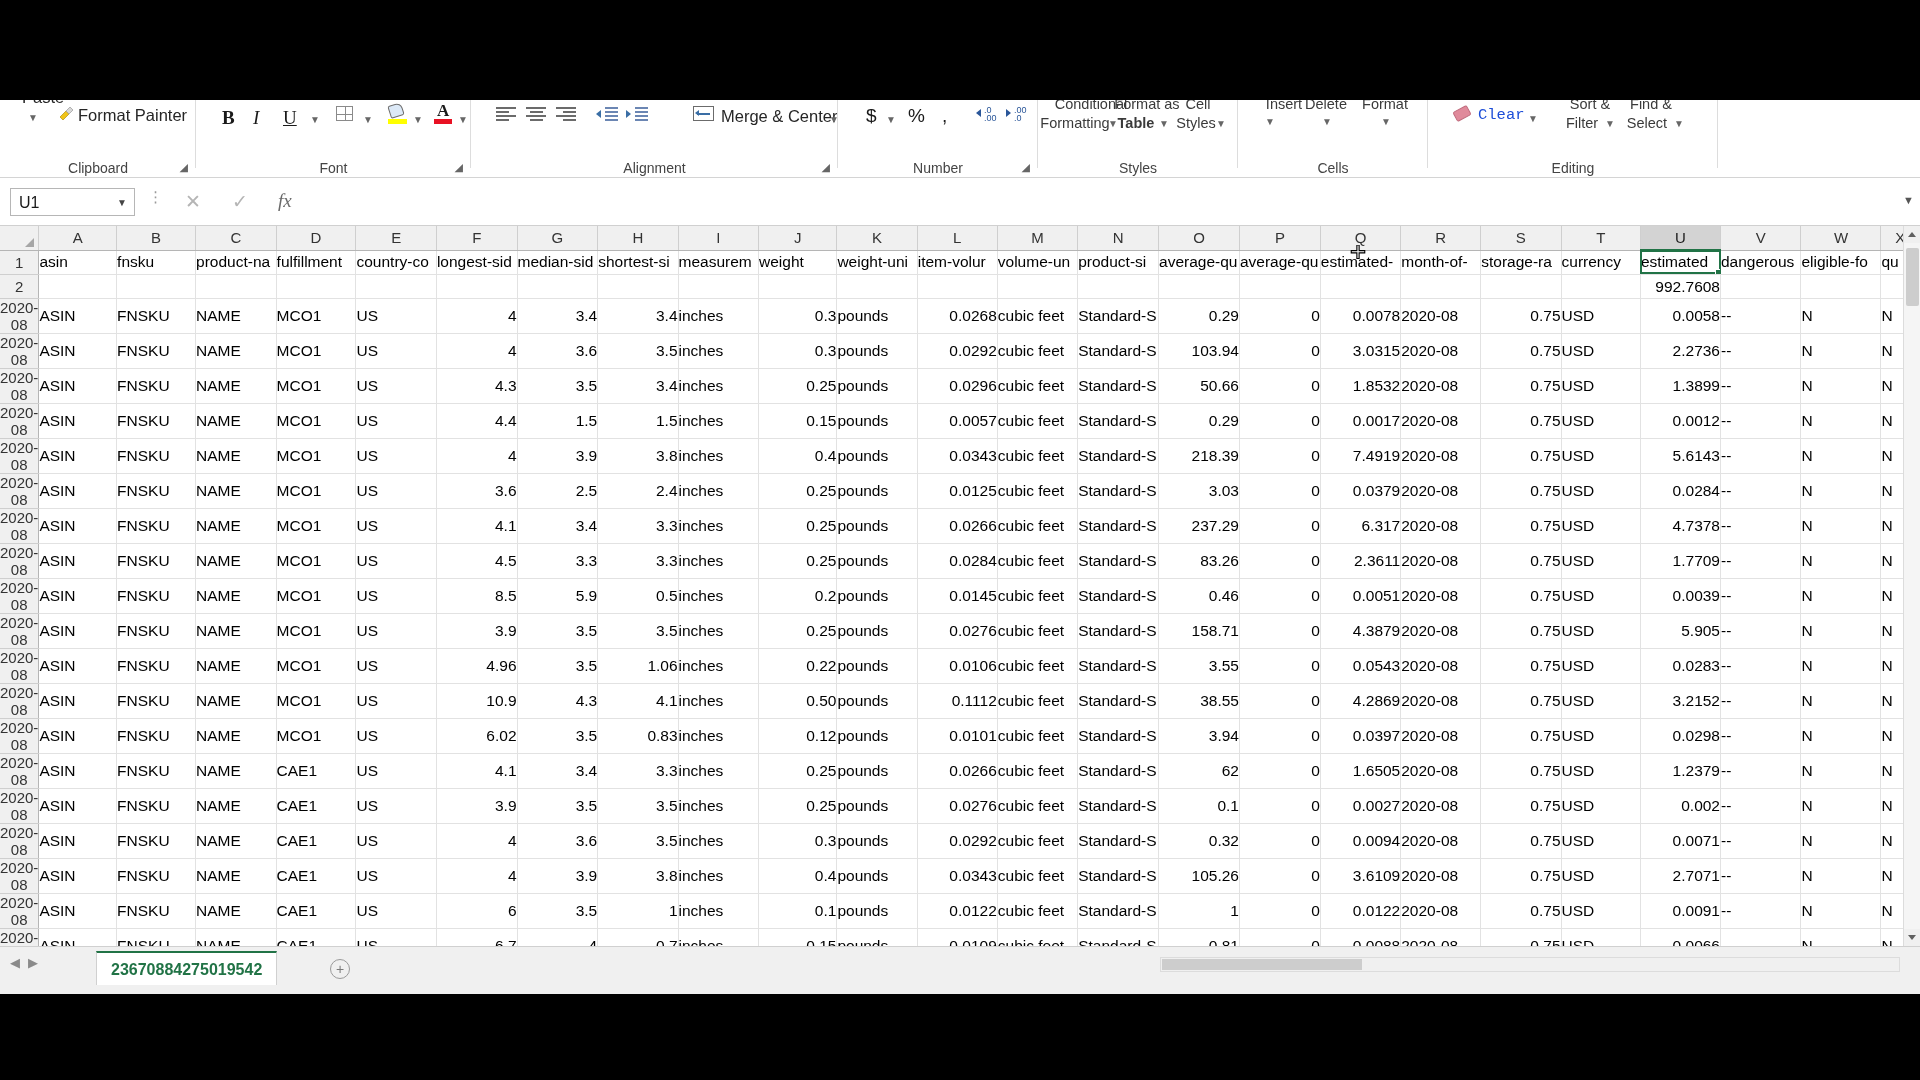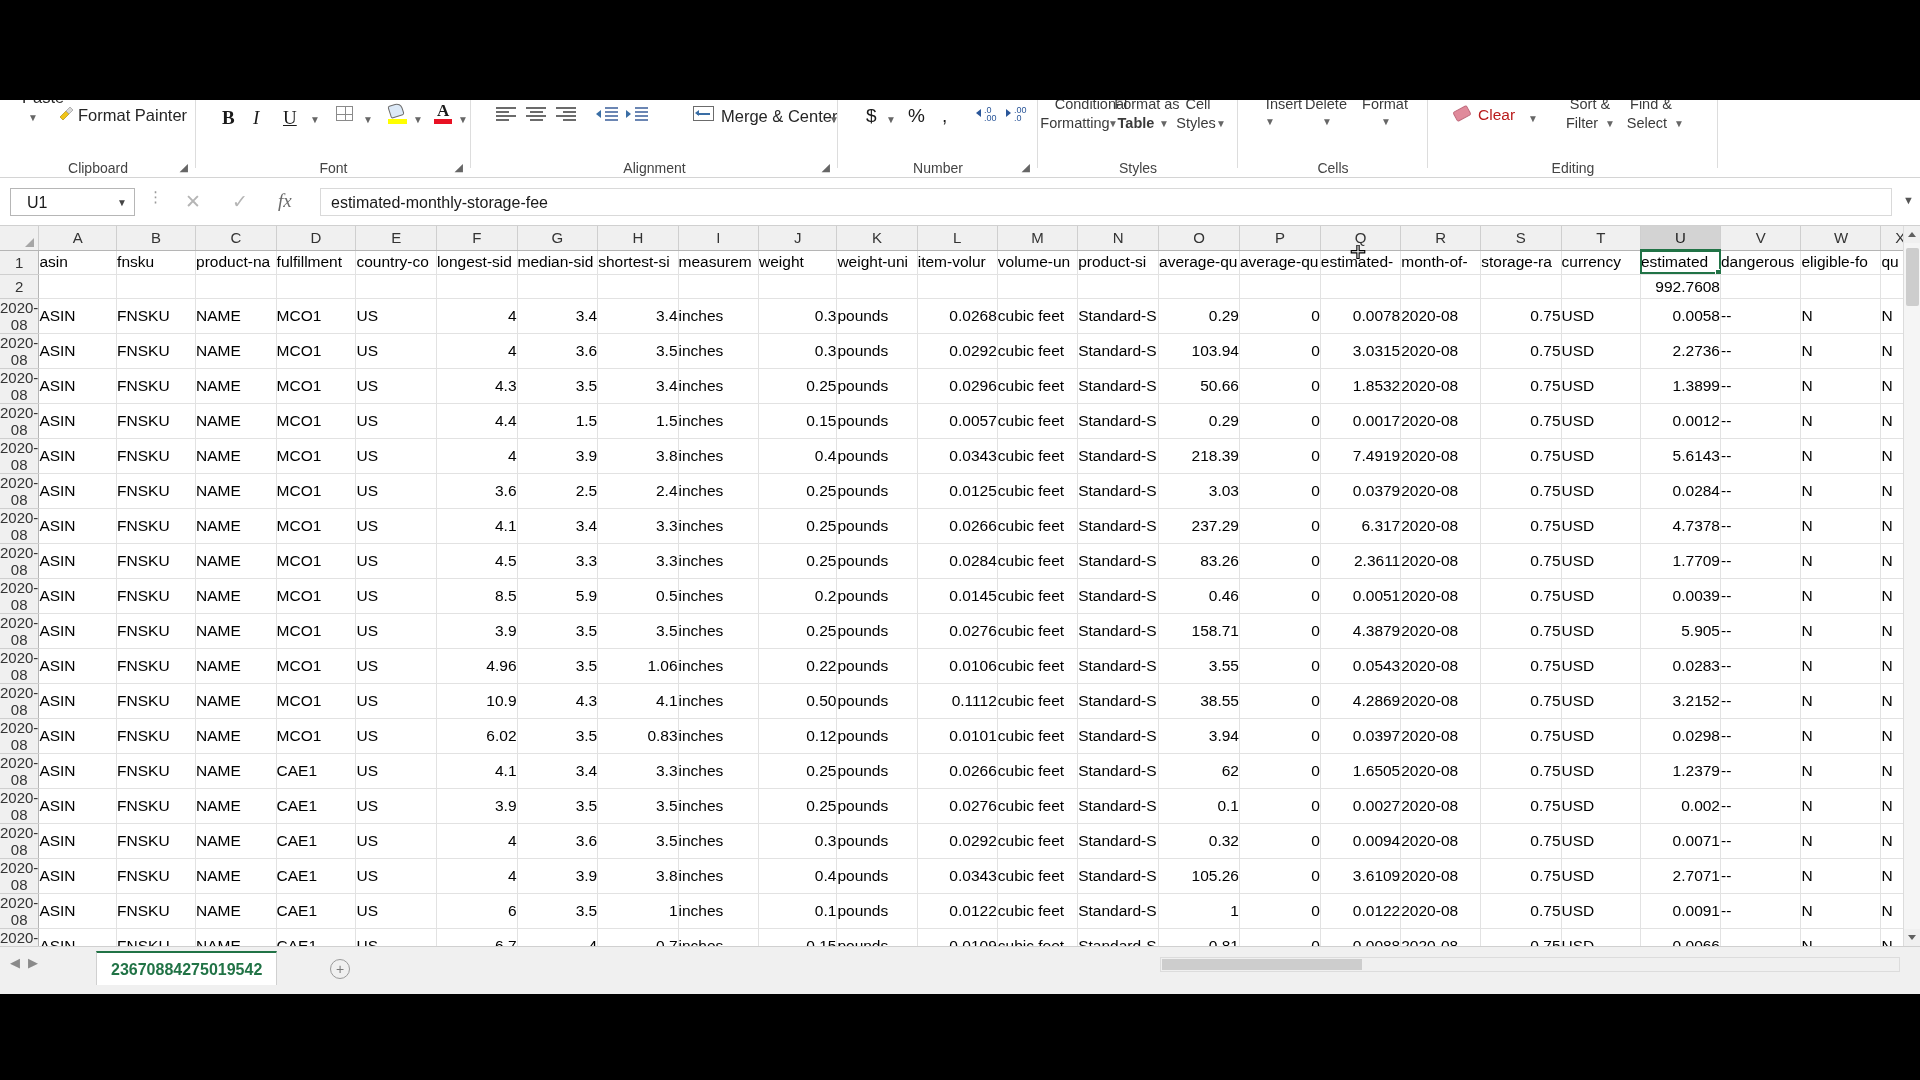--- a/index.html
+++ b/index.html
@@ -71,29 +71,29 @@
   .dec-ico { position:absolute; width:24px; height:16px; font-size:9px; color:#2a5699; line-height:8px;}
   .dec-ico b { display:block; font-weight:normal; }
   .dec-ico .arw { position:absolute; top:3px; width:0;height:0;
                   border-top:4px solid transparent;border-bottom:4px solid transparent;}
 
   
   .st-lbl { position:absolute; font-size:14.5px; color:#3a3a3a; text-align:center; white-space:nowrap; }
   
   .cell-lbl { position:absolute; font-size:14.5px; color:#3a3a3a; text-align:center; white-space:nowrap; }
   
-  .ed-lbl { position:absolute; font-size:15.5px; color:#b91c1c; white-space:nowrap; }
+  .ed-lbl { position:absolute; font-size:15.5px; color:#1d4ed8; white-space:nowrap;font-family:Liberation Mono, monospace; }
   .eraser { position:absolute; width:16px;height:11px;background:#e08a9b;border:1px solid #c06b7d;
             border-radius:2px; transform:rotate(-28deg); }
 
   
   .fbar { position:absolute; left:0; top:178px; width:1920px; height:48px; background:#fff;
           border-bottom:1px solid #d0d0d0; }
   .namebox { position:absolute; left:10px; top:10px; width:125px; height:28px; background:#fff;
-             border:1px solid #b6b6b6; font-size:16px; color:#1a1a1a; padding-left:16px; line-height:27px; }
+             border:1px solid #b6b6b6; font-size:16px; color:#1a1a1a; padding-left:8px; line-height:27px; }
   .namebox .nb-caret { position:absolute; right:7px; top:0; font-size:10px; color:#444; line-height:28px; }
   .nb-sep { position:absolute; left:148px; top:14px; font-size:15px; color:#9a9a9a; letter-spacing:0; line-height:10px;}
   .fb-x { position:absolute; left:185px; top:12px; font-size:19px; color:#b5b5b5; }
   .fb-check { position:absolute; left:232px; top:12px; font-size:19px; color:#b5b5b5; }
   .fb-fx { position:absolute; left:278px; top:12px; font-size:19px; color:#6a6a6a;
            font-family:"Liberation Serif", serif; font-style:italic; }
   .fb-input { position:absolute; left:320px; top:10px; width:1572px; height:28px; background:#fff;
               border:1px solid #d9d9d9; font-size:16px; color:#1a1a1a; padding-left:10px; line-height:27px;
               white-space:nowrap; overflow:hidden; }
   .fb-expand { position:absolute; right:6px; top:16px; font-size:11px; color:#555; }
@@ -316,23 +316,20 @@
 
   <div class="fbar">
     <div class="namebox">
       <span>U1</span>
       <span class="nb-caret">▼</span>
     </div>
     <div class="nb-sep">⋮</div>
     <div class="fb-x">✕</div>
     <div class="fb-check">✓</div>
     <div class="fb-fx">fx</div>
-    <div class="fb-input">
-      <span>estimated-monthly-storage-fee</span>
-    </div>
     <div class="fb-expand">▼</div>
   </div>
 
   <div class="grid-wrap">
     <table class="grid" id="grid-table">
       <thead>
         <tr id="colhdr-row">
             <th class="corner"></th>
             <th class="colhdr" style="width: 81px;">A</th>
             <th class="colhdr" style="width: 81px;">B</th>

